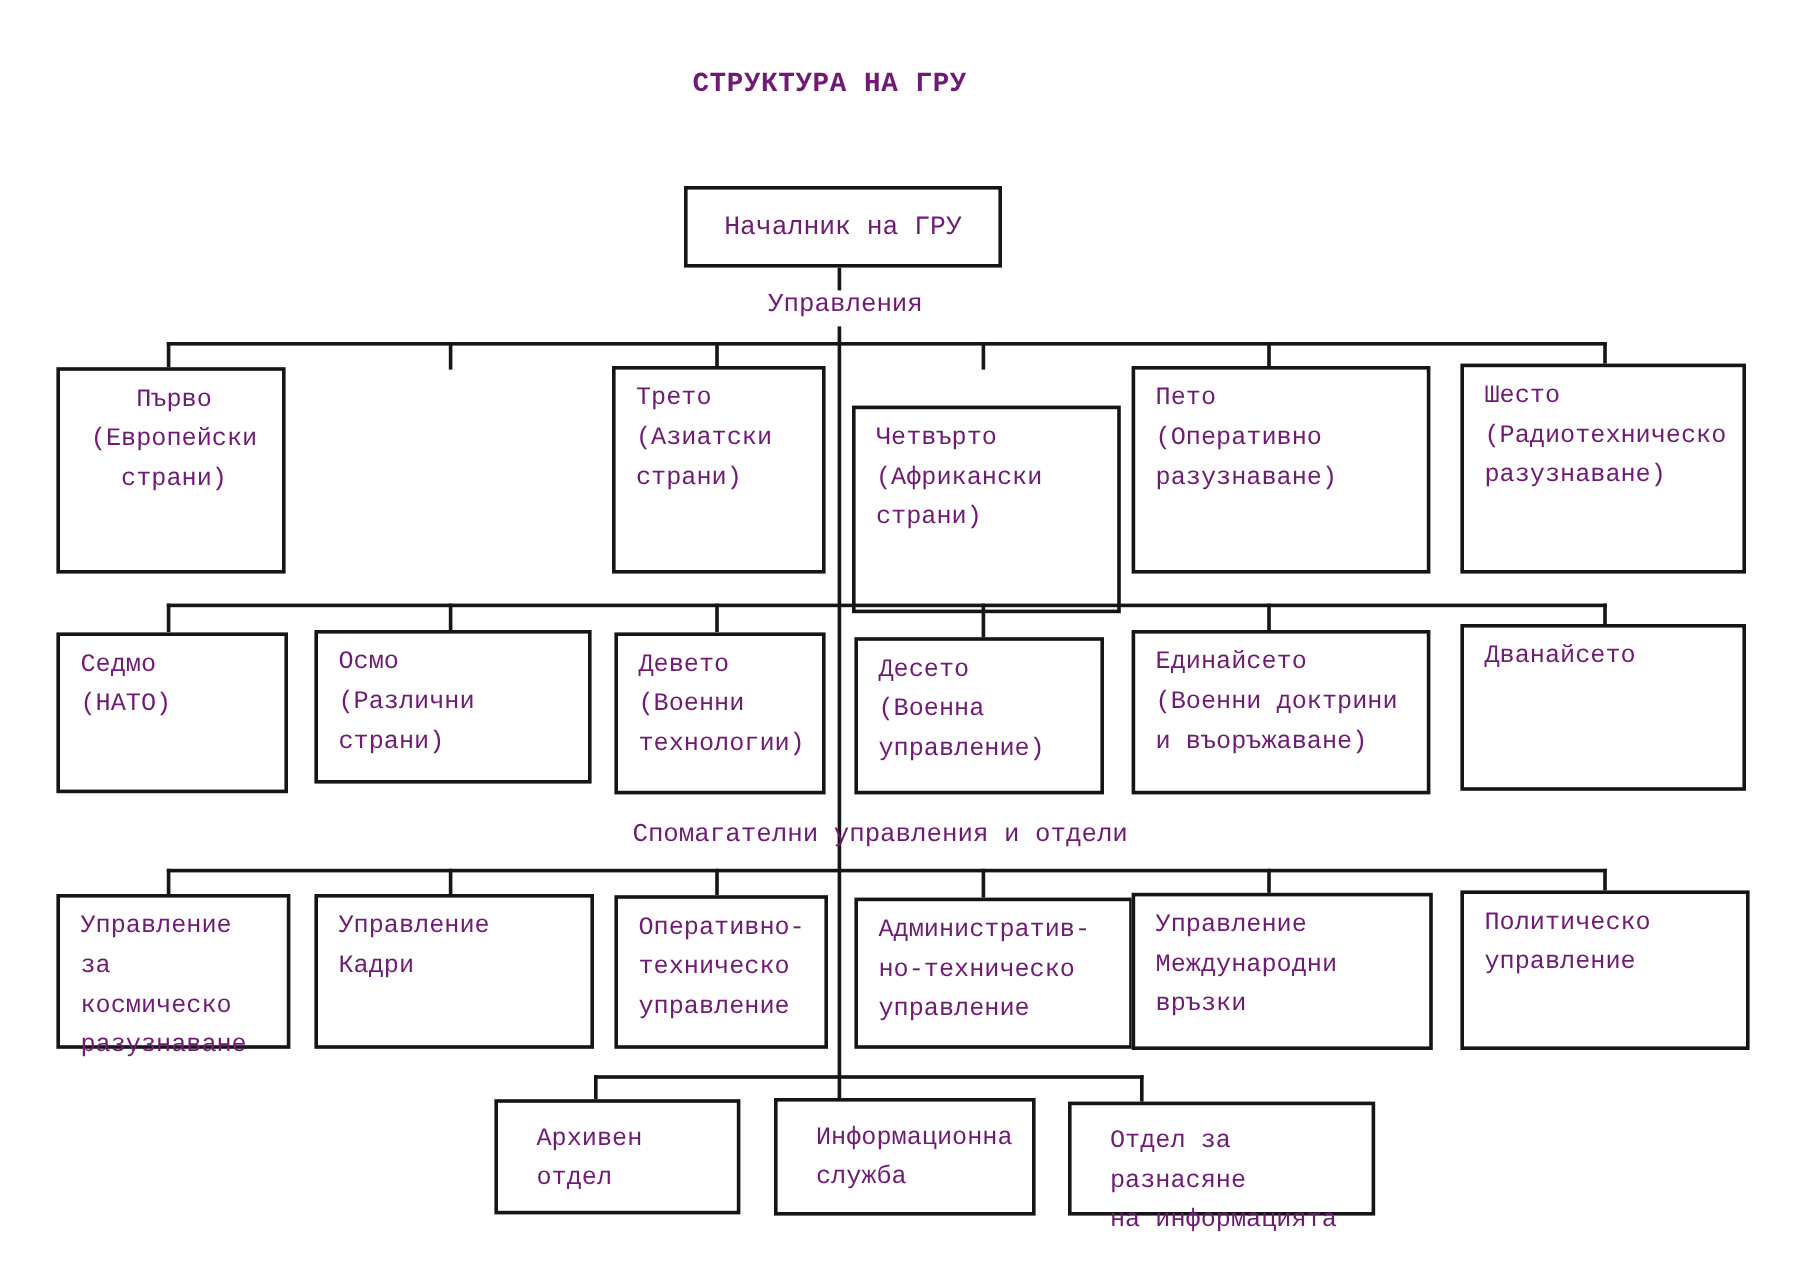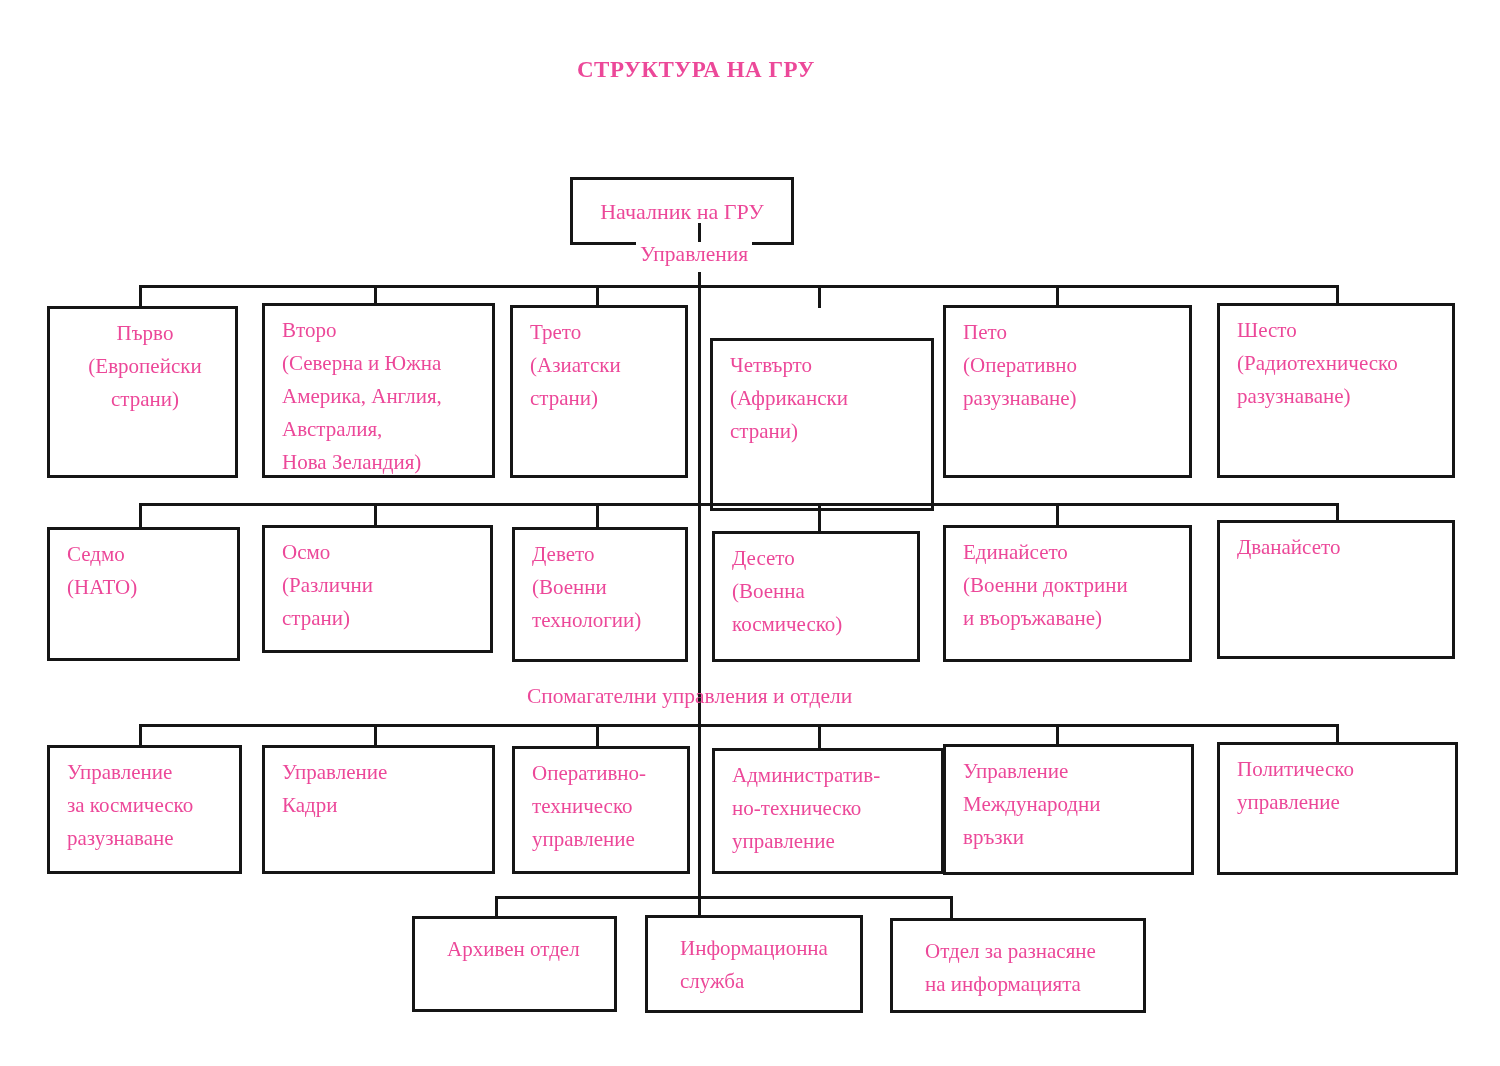--- a/index.html
+++ b/index.html
@@ -1,22 +1,22 @@
 <!DOCTYPE html>
 <html><head>
 <meta charset="utf-8">
 <style>
   html, body { margin: 0; padding: 0; background: #ffffff; }
   .canvas {
     position: relative;
     width: 1500px;
     height: 1066px;
     background: #ffffff;
-    font-family: Liberation Serif, serif;
-    color: #ec4899;
+    font-family: Liberation Mono, monospace;
+    color: #701a75;
     overflow: hidden;
   }
   .chart-title {
     position: absolute;
     left: 577px; top: 57px;
     font-size: 23px;
     font-weight: bold;
     letter-spacing: 0.5px;
     white-space: nowrap;
   }
@@ -52,44 +52,39 @@
     background: #151515;
   }
 </style>
 </head>
 <body>
 
 <div class="canvas">
 
   <div class="chart-title">СТРУКТУРА НА ГРУ</div>
 
-  <div class="box root-box" style="left:570px; top:155px; width:224px; height:68px;margin-top:22px;">Началник на ГРУ</div>
+  <div class="box root-box" style="left:570px; top:155px; width:265px; height:68px;">Началник на ГРУ</div>
 
   <div class="line" style="left:698px; top:223px; width:3px; height:26px;"></div>
   <div class="line" style="left:698px; top:272px; width:3px; height:646px;"></div>
 
   <div class="section-label label-upravleniya">Управления</div>
   <div class="section-label label-spomagatelni">Спомагателни управления и отдели</div>
 
   <div class="line" style="left:139px; top:285px; width:1200px; height:3px;"></div>
   <div class="line" style="left:139px; top:285px; width:3px; height:23px;"></div>
   <div class="line" style="left:374px; top:285px; width:3px; height:23px;"></div>
   <div class="line" style="left:596px; top:285px; width:3px; height:23px;"></div>
   <div class="line" style="left:818px; top:285px; width:3px; height:23px;"></div>
   <div class="line" style="left:1056px; top:285px; width:3px; height:23px;"></div>
   <div class="line" style="left:1336px; top:285px; width:3px; height:23px;"></div>
 
   <div class="box" style="left:47px;  top:306px; width:191px; height:172px;text-align:center;">Първо
 (Европейски
 страни)</div>
-  <div class="box" style="left:262px; top:303px; width:233px; height:175px;">Второ
-(Северна и Южна
-Америка, Англия,
-Австралия,
-Нова Зеландия)</div>
   <div class="box" style="left:510px; top:305px; width:178px; height:173px;">Трето
 (Азиатски
 страни)</div>
   <div class="box" style="left:710px; top:306px; width:224px; height:173px;margin-top:32px;">Четвърто
 (Африкански
 страни)</div>
   <div class="box" style="left:943px; top:305px; width:249px; height:173px;">Пето
 (Оперативно
 разузнаване)</div>
   <div class="box" style="left:1217px;top:303px; width:238px; height:175px;">Шесто
@@ -107,21 +102,21 @@
   <div class="box" style="left:47px;  top:527px; width:193px; height:134px;">Седмо
 (НАТО)</div>
   <div class="box" style="left:262px; top:525px; width:231px; height:128px;">Осмо
 (Различни
 страни)</div>
   <div class="box" style="left:512px; top:527px; width:176px; height:135px;">Девето
 (Военни
 технологии)</div>
   <div class="box" style="left:712px; top:531px; width:208px; height:131px;">Десето
 (Военна
-космическо)</div>
+управление)</div>
   <div class="box" style="left:943px; top:525px; width:249px; height:137px;">Единайсето
 (Военни доктрини
 и въоръжаване)</div>
   <div class="box" style="left:1217px;top:520px; width:238px; height:139px;">Дванайсето</div>
 
   <div class="line" style="left:139px; top:724px; width:1200px; height:3px;"></div>
   <div class="line" style="left:139px; top:724px; width:3px; height:22px;"></div>
   <div class="line" style="left:374px; top:724px; width:3px; height:22px;"></div>
   <div class="line" style="left:596px; top:724px; width:3px; height:22px;"></div>
   <div class="line" style="left:818px; top:724px; width:3px; height:25px;"></div>

